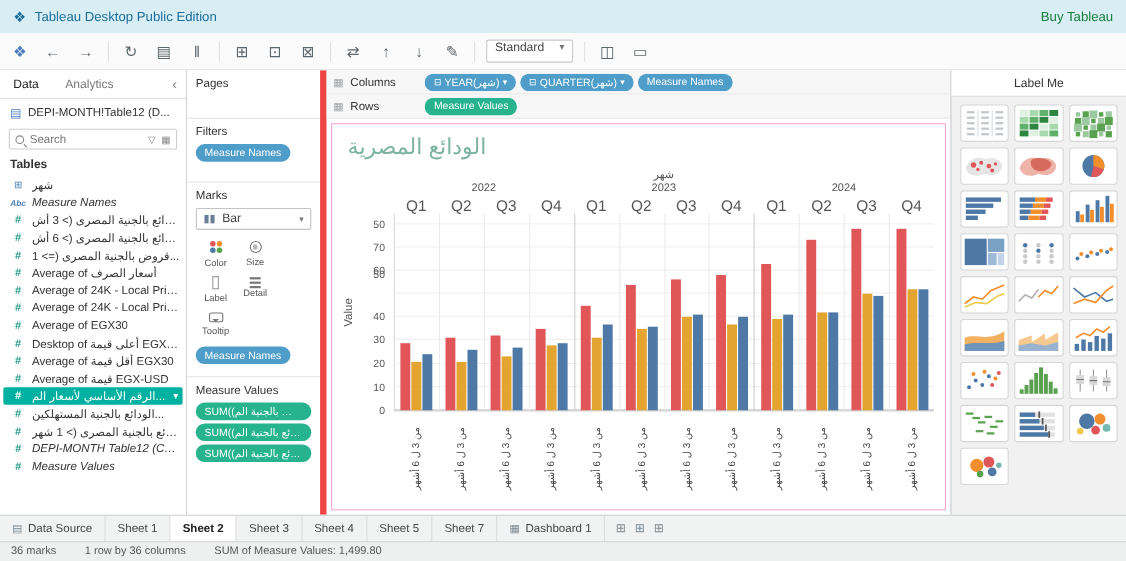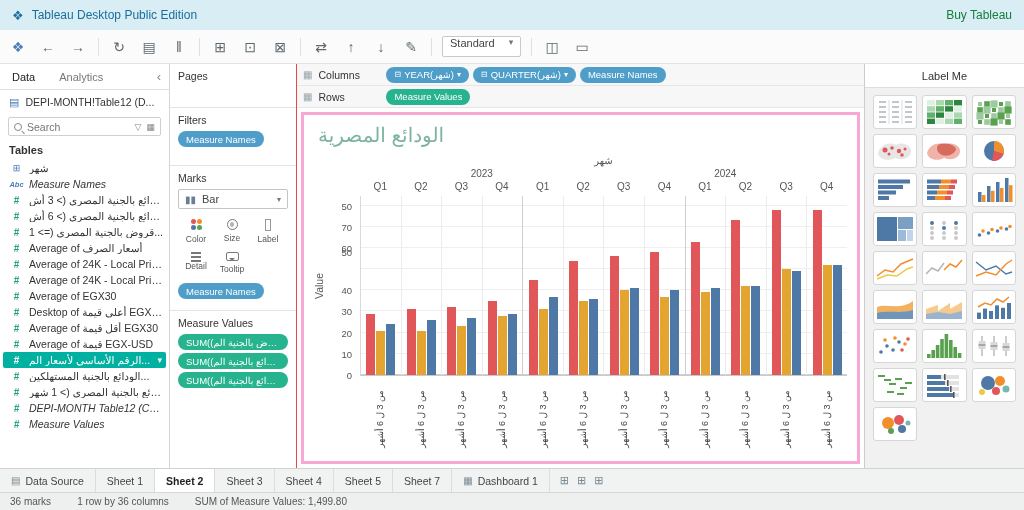--- a/index.html
+++ b/index.html
@@ -45,21 +45,21 @@
   .ficon { width:15px; flex:none; text-align:center; font-size:10px; }
   .ficon.hash { color:#2ca08c; font-weight:bold; }
   .ficon.calendar { color:#4a7ebb; font-size:9px; }
   .ficon.abc { color:#4a7ebb; font-size:7.5px; font-style:italic; font-weight:bold; }
   .field.sel { background:#00b0a0; color:#fff; border-radius:2px; margin:0 3px; padding:0 4px 0 6px; }
   .field.sel .ficon.hash { color:#fff; }
   .field .fcaret { margin-left:auto; font-size:9px; }
   .field span.flabel { overflow:hidden; text-overflow:ellipsis; }
 
   
-  .mid { width:127px; flex:none; border-right:1px solid #ef4444; background:#fff; display:flex; flex-direction:column; overflow:hidden; }
+  .mid { width:127px; flex:none; border-right:6px solid #ef4444; background:#fff; display:flex; flex-direction:column; overflow:hidden; }
   .sec { padding:6px 8px 8px; border-bottom:1px solid #e4e4e4; flex:none; }
   .seclabel { color:#333; font-size:10.5px; margin-bottom:5px; }
   .pill { display:inline-flex; align-items:center; gap:3px; height:16px; padding:0 8px; border-radius:8px; color:#fff; font-size:9.5px; max-width:100%; cursor:pointer; margin-bottom:3px; }
   .pill .ptext { overflow:hidden; text-overflow:ellipsis; white-space:nowrap; }
   .pill .picon { font-size:8px; }
   .pill .pcaret { font-size:8px; }
   .pill.blue { background:#4f9dc9; }
   .pill.green { background:#26b38e; }
   .marktype { border:1px solid #c4c4c4; border-radius:2px; height:20px; display:flex; align-items:center; gap:6px; padding:0 6px; margin-bottom:6px; cursor:pointer; background:#fff; }
   .marktype .mtbars { color:#6a7f95; font-size:10px; }
@@ -79,28 +79,28 @@
   .mi-tooltip::after { content:''; position:absolute; left:2px; bottom:-4px; border:3px solid transparent; border-top-color:#777; }
 
   
   .center { flex:1; min-width:0; display:flex; flex-direction:column; background:#fff; }
   .shelfrow { height:22px; flex:none; display:flex; align-items:center; border-bottom:1px solid #e6e6e6; background:#f7f7f7; padding-left:6px; gap:6px; }
   .shelfrow .shicon { color:#9aa4aa; font-size:10px; }
   .shelfrow .shlabel { width:62px; color:#333; font-size:10.5px; flex:none; }
   .shelfpills { flex:1; display:flex; align-items:center; gap:4px; overflow:hidden; }
   .shelfpills .pill { margin-bottom:0; }
 
-  .card { flex:1; margin:4px; border:3px solid #f9a8d4; position:relative; overflow:hidden; background:#fff; }
+  .card { flex:1; margin:4px; border:1px solid #f9a8d4; position:relative; overflow:hidden; background:#fff; }
   .ctitle { padding:8px 14px 0; font-size:20px; }
   .chartmain { position:absolute; left:8px; right:10px; top:40px; bottom:4px; padding-left:48px; }
   .hm { height:13px; text-align:center; font-size:10px; color:#555; }
   .hy { display:flex; height:13px; }
   .hy div { flex:1; text-align:center; font-size:10px; color:#555; }
   .hq { display:flex; height:15px; }
-  .hq div { flex:1; text-align:center; font-size:10px; color:#555; }
+  .hq div { flex:1; text-align:center; font-size:14px; color:#555; }
   .plot { position:relative; height:180px; display:flex; border-bottom:1px solid #c9c9c9; border-left:1px solid #d9d9d9; }
   .grid { position:absolute; left:0; right:0; height:1px; background:#efefef; }
   .bgroup { flex:1; display:flex; align-items:flex-end; justify-content:center; gap:1px; border-right:1px solid #ececec; position:relative; z-index:1; }
   .bgroup.yb { border-right-color:#cfcfcf; }
   .bgroup:last-child { border-right:none; }
   .bar { width:9px; }
   .xl { display:flex; height:85px; }
   .xcell { flex:1; position:relative; overflow:hidden; }
   .xcell span { position:absolute; left:50%; top:50%; transform:translate(-50%,-50%) rotate(-90deg); white-space:nowrap; font-size:9px; color:#444; }
   .yaxis { position:absolute; left:14px; top:41px; width:30px; height:180px; }
@@ -342,20 +342,21 @@
               <span class="ptext">Measure Values</span>
             </span>
           </span>
       </div>
 
       <div class="card">
         <div class="ctitle" id="chartTitle" style="color: rgb(125, 179, 163);">الودائع المصرية</div>
         <div class="chartmain">
           <div class="hm">شهر</div>
           <div class="hy" id="hdrYears">
+              <div>2022</div>
               <div>2023</div>
               <div>2024</div>
             </div>
           <div class="hq" id="hdrQ">
               <div>Q1</div>
               <div>Q2</div>
               <div>Q3</div>
               <div>Q4</div>
               <div>Q1</div>
               <div>Q2</div>

